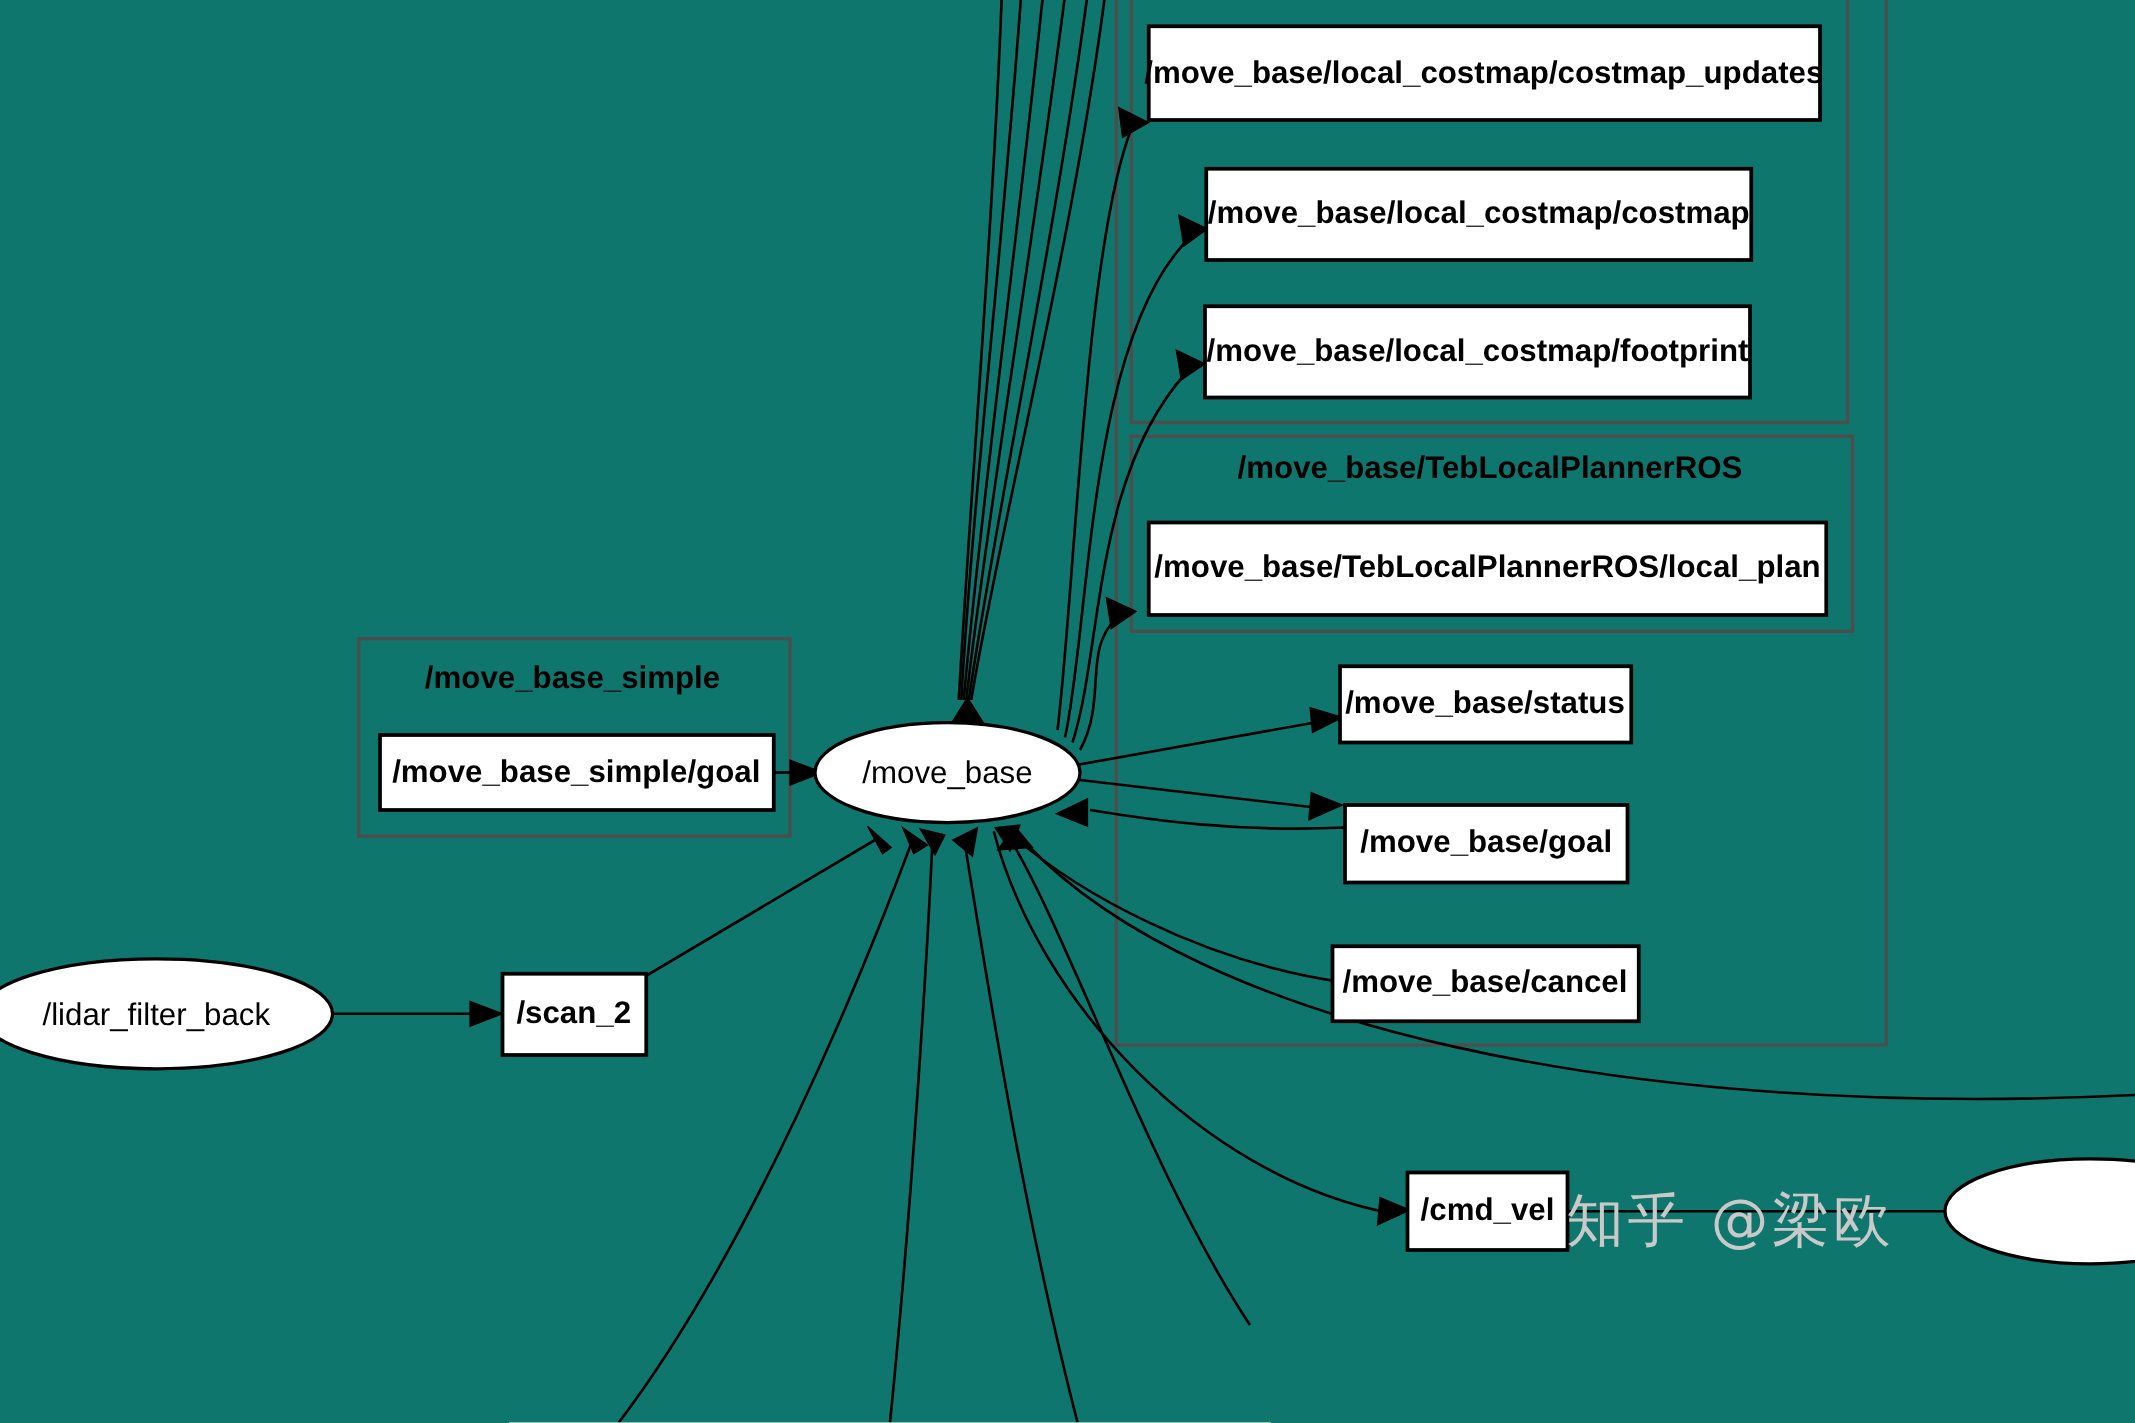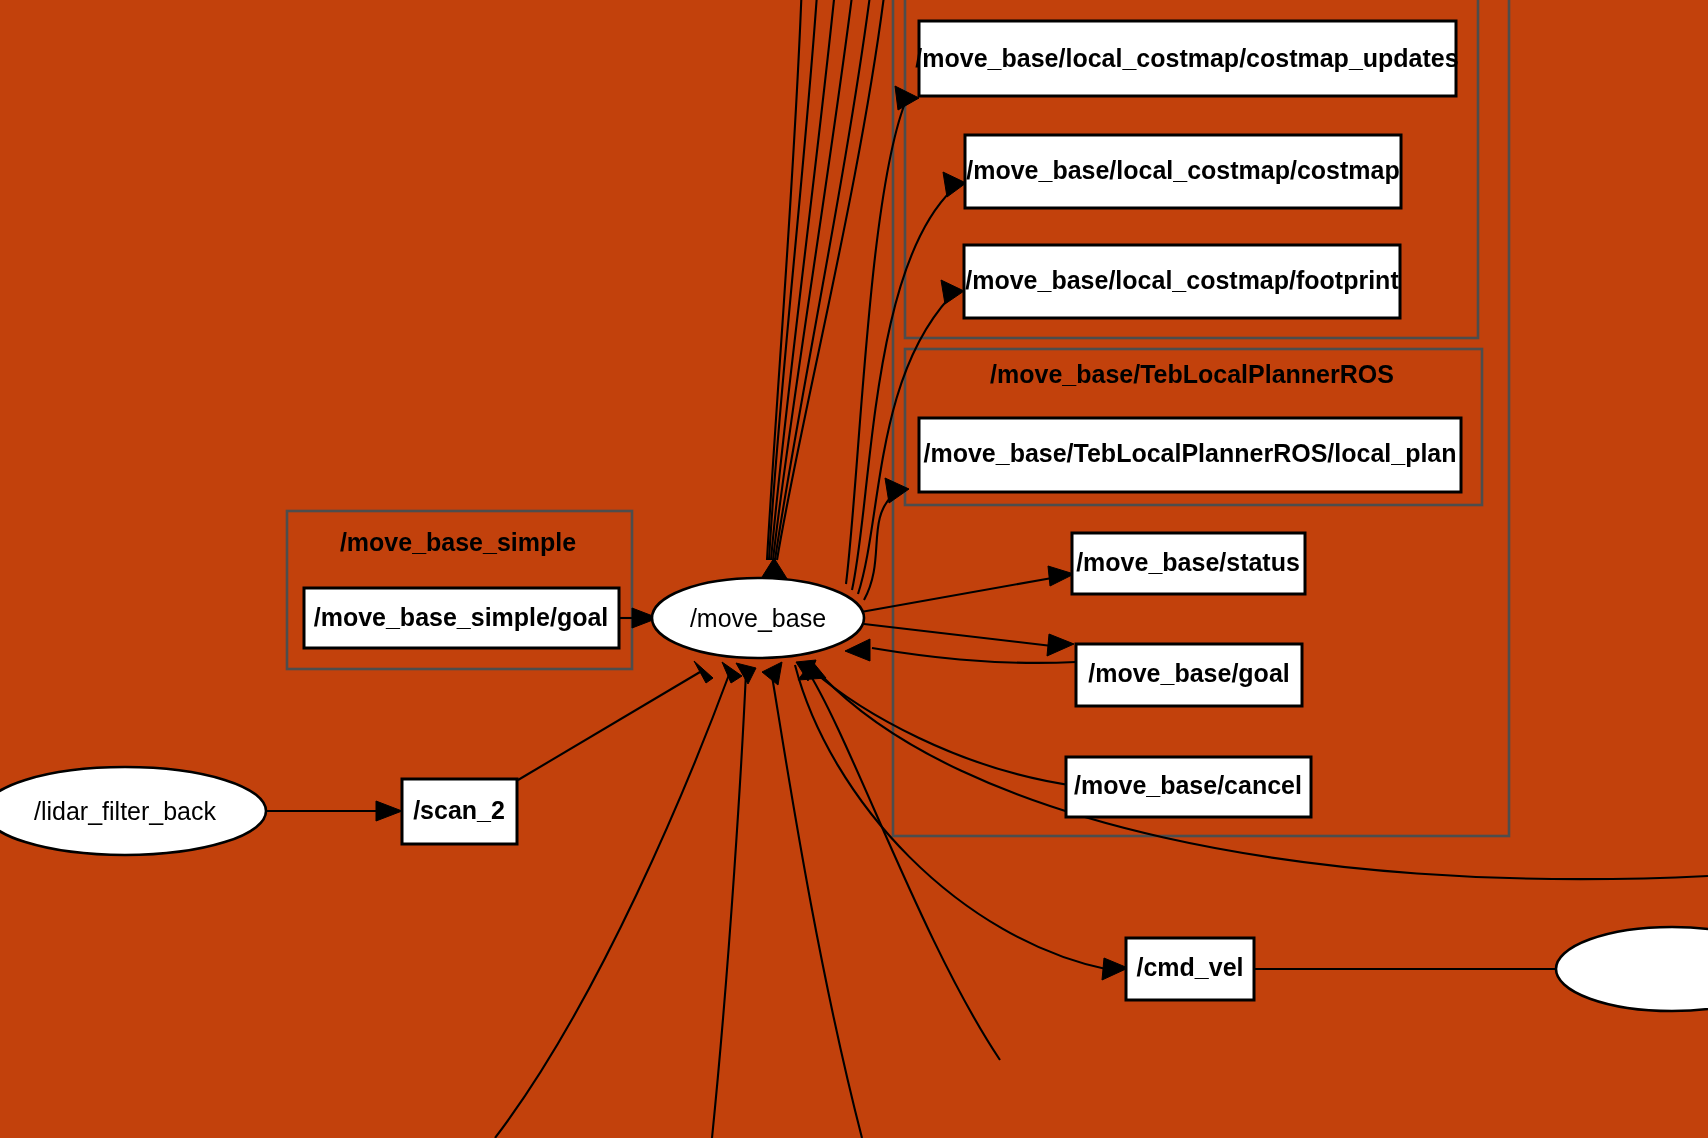--- a/index.html
+++ b/index.html
@@ -4,21 +4,21 @@
 <style>
   html, body {
     margin: 0;
     padding: 0;
     background: #ffffff;
   }
   #canvas {
     position: relative;
     width: 1708px;
     height: 1138px;
-    background: #c2410c;
+    background: #0f766e;
     overflow: hidden;
     font-family: "Liberation Sans", sans-serif;
   }
   svg.layer {
     position: absolute;
     left: 0;
     top: 0;
     width: 1708px;
     height: 1138px;
   }
@@ -198,14 +198,15 @@
 
     <rect class="nodebox" x="1126" y="938" width="128" height="62"></rect>
     <text class="nodelabel" x="1190" y="969">/cmd_vel</text>
 
     <path class="edge" d="M 1254,969 L 1560,969"></path>
 
     <ellipse class="ellipse-node" cx="1672" cy="969" rx="116" ry="42"></ellipse>
 
   </svg>
 
+  <div class="watermark" style="left:1253px; top:946px;">知乎 @梁欧</div>
 
 </div>
 
 </body></html>

